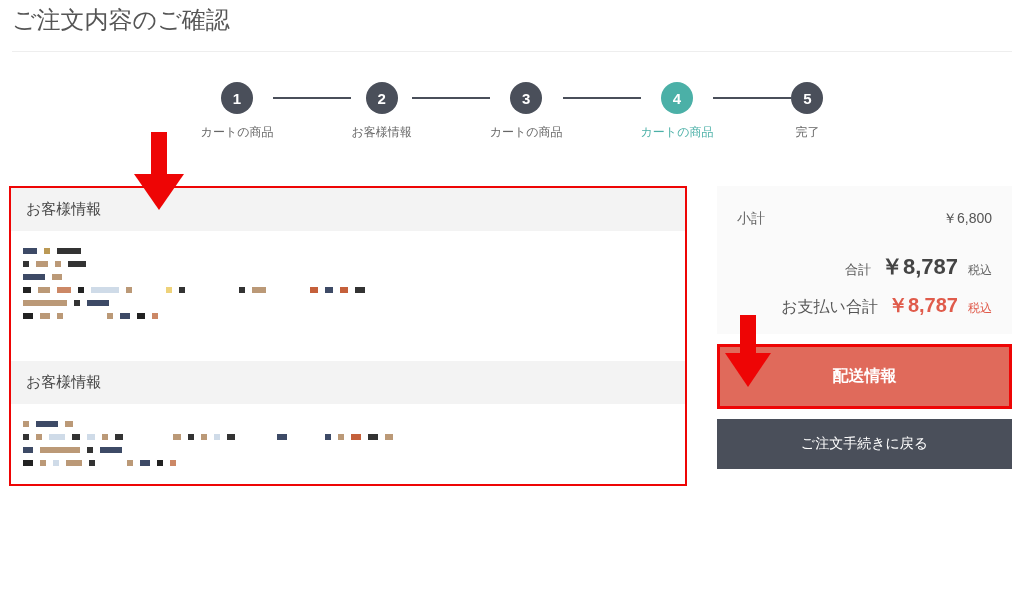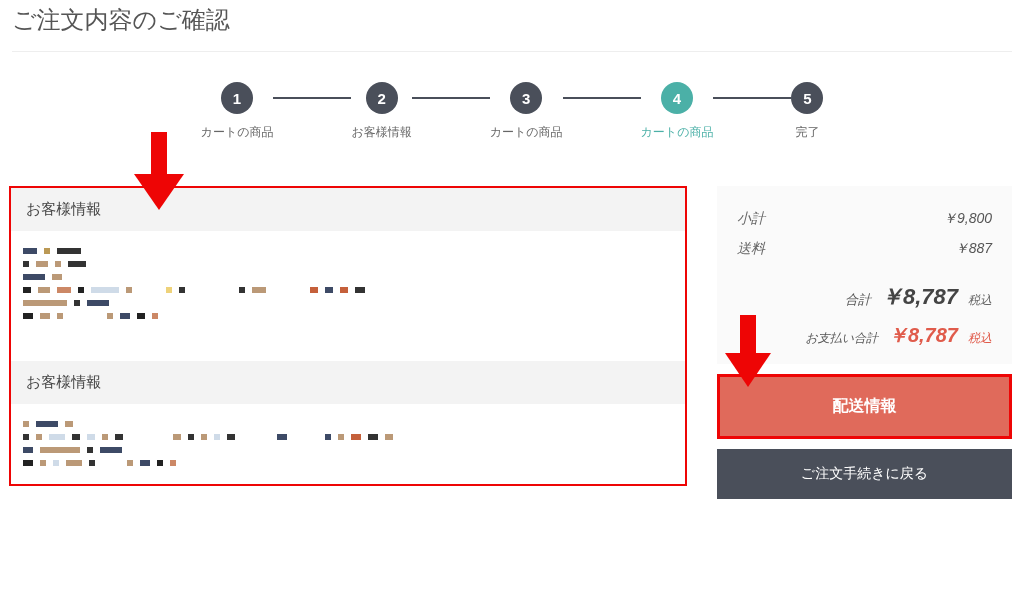--- a/index.html
+++ b/index.html
@@ -99,21 +99,20 @@
       height: 6px;
       display: inline-block;
     }
 
     .right {
       width: 295px;
     }
     .summary {
       background: #fafafa;
       padding: 18px 20px 15px 20px;
-      font-style: italic;
     }
     .sum-row {
       display: flex;
       justify-content: space-between;
       font-size: 14px;
       color: #666;
       padding: 6px 0;
     }
     .sum-row .val { color: #555; }
     .total-row {
@@ -127,21 +126,21 @@
     .total-row .lbl { font-size: 13px; color: #555; }
     .total-row .big { font-size: 22px; font-weight: bold; color: #444; }
     .total-row .tax { font-size: 12px; color: #666; }
     .pay-row {
       display: flex;
       justify-content: flex-end;
       align-items: baseline;
       gap: 10px;
       margin-top: 10px;
     }
-    .pay-row .lbl { font-size: 12px; color: #555; }
+    .pay-row .lbl { font-size: 16px; color: #555; }
     .pay-row .big { font-size: 20px; font-weight: bold; color: #e05b4b; }
     .pay-row .tax { font-size: 12px; color: #e05b4b; }
 
     .order-btn {
       width: 100%;
       background: #e06a5b;
       color: #fff;
       border: 3px solid #ee0505;
       padding: 19px 0;
       font-size: 16px;
@@ -317,25 +316,21 @@
           <span class="chip" style="width:6px;background:#222"></span>
           <span class="chip" style="width:6px;background:#c86"></span>
         </div>
     </div>
   </div>
 
   <div class="right">
     <div class="summary">
       <div class="sum-row">
         <span>小計</span>
-        <span class="val">￥9,800</span>
-      </div>
-      <div class="sum-row">
-        <span>送料</span>
-        <span class="val">￥887</span>
+        <span class="val">￥6,800</span>
       </div>
       <div class="total-row">
         <span class="lbl">合計</span>
         <span class="big">￥8,787</span>
         <span class="tax">税込</span>
       </div>
       <div class="pay-row">
         <span class="lbl">お支払い合計</span>
         <span class="big">￥8,787</span>
         <span class="tax">税込</span>

